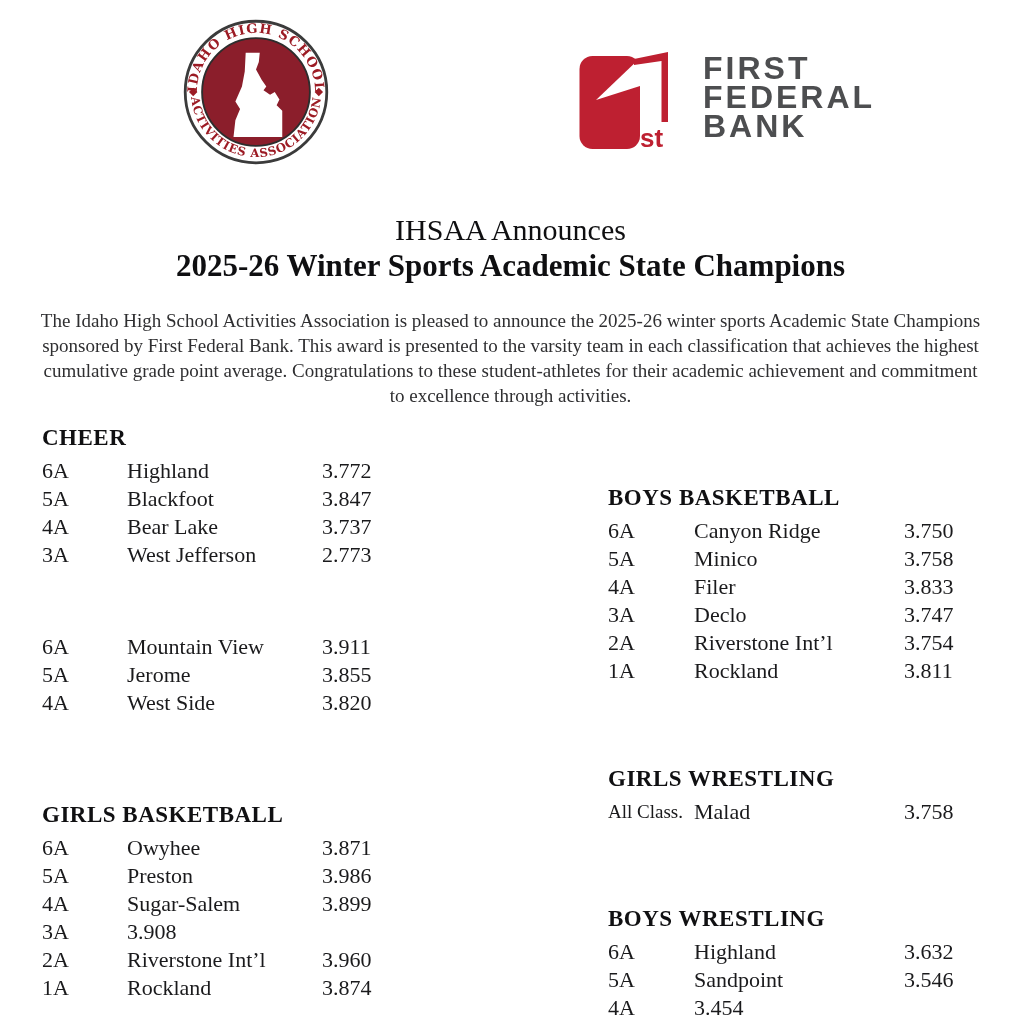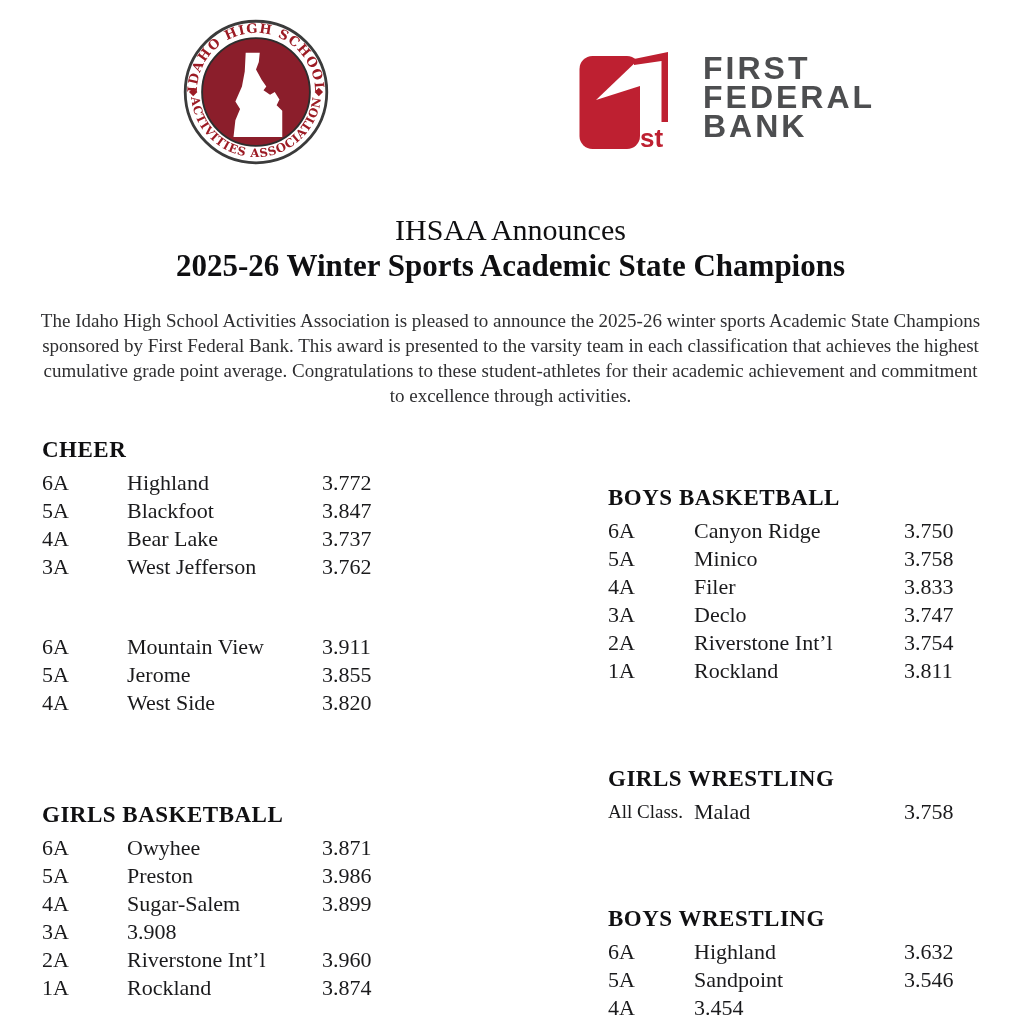--- a/index.html
+++ b/index.html
@@ -38,21 +38,21 @@
   .sec h2 { margin:0 0 5px 0; font-size:23px; font-weight:bold; line-height:28px;
             letter-spacing:0.5px; color:#101012; white-space:nowrap; }
   .row { display:flex; font-size:22px; line-height:28px; white-space:nowrap; }
   .c1 { width:85px; flex:none; }
   .c2 { width:195px; flex:none; }
   .c3 { flex:none; }
   .sec.right .c1 { width:86px; }
   .sec.right .c2 { width:210px; }
   .cls-small { font-size:19px; }
 
-  .t-cheer { top:436px; }
+  .t-cheer { top:424px; }
   .t-dance { top:633px; }
   .t-gbb   { top:801px; }
   .t-bbb   { top:436px; }
   .t-gw    { top:717px; }
   .t-bw    { top:857px; }
 </style>
 </head>
 <body>
 
 <div class="page">
@@ -105,21 +105,21 @@
       <span class="c3">3.847</span>
     </div>
     <div class="row">
       <span class="c1">4A</span>
       <span class="c2">Bear Lake</span>
       <span class="c3">3.737</span>
     </div>
     <div class="row">
       <span class="c1">3A</span>
       <span class="c2">West Jefferson</span>
-      <span class="c3">3.762</span>
+      <span class="c3">2.773</span>
     </div>
   </div>
 
   <div class="sec left t-dance">
     <div class="row">
       <span class="c1">6A</span>
       <span class="c2">Mountain View</span>
       <span class="c3">3.911</span>
     </div>
     <div class="row">

